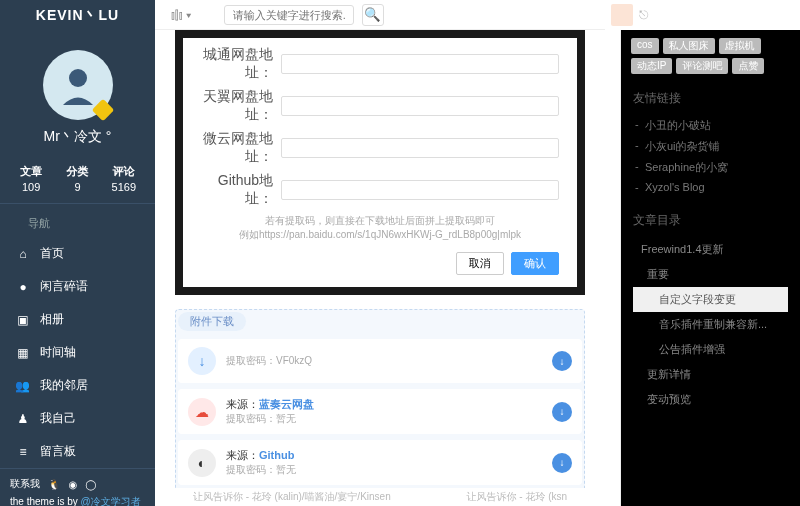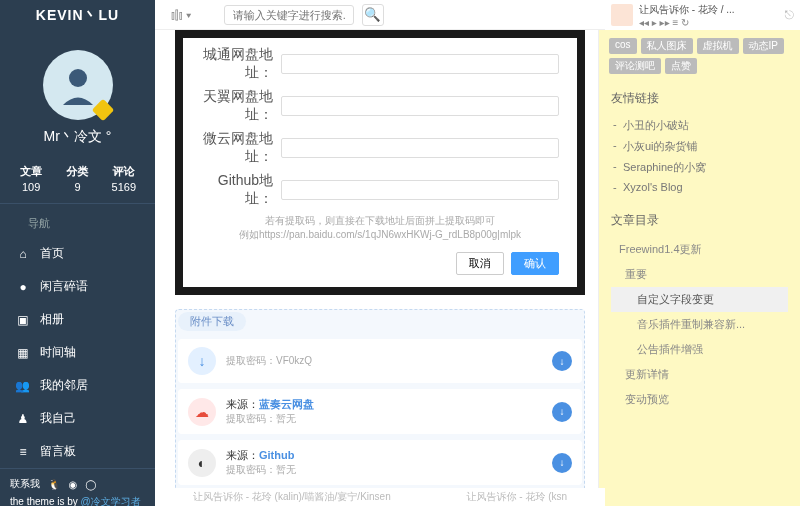--- a/index.html
+++ b/index.html
@@ -41,21 +41,21 @@
 .attach-icon{width:28px;height:28px;border-radius:50%;display:flex;align-items:center;justify-content:center;font-size:14px}
 .ai-blue{background:#e3f0ff;color:#4a90e2}
 .ai-red{background:#ffe8e8;color:#e74c3c}
 .ai-dark{background:#eee;color:#333}
 .attach-text{flex:1}
 .attach-src{font-size:11px}
 .attach-src b{color:#4a90e2}
 .attach-code{font-size:10px;color:#aaa}
 .attach-dl{width:20px;height:20px;border-radius:50%;background:#4a90e2;color:#fff;display:flex;align-items:center;justify-content:center;font-size:10px;cursor:pointer}
 .section-h{font-size:15px;color:#555;margin:14px 0 10px}
-.rpanel{position:fixed;right:0;top:0;width:202px;height:100%;background:#fef9c3;border-left:1px solid #eee;padding-top:30px;overflow:hidden}
+.rpanel{position:fixed;right:0;top:0;width:180px;height:100%;background:#000000;border-left:1px solid #eee;padding-top:30px;overflow:hidden}
 .player{position:fixed;right:0;top:0;width:195px;height:30px;display:flex;align-items:center;gap:6px;padding:0 6px;background:#fff;z-index:6}
 .player-cover{width:22px;height:22px;background:#fce4d6;border-radius:2px}
 .player-title{font-size:10px;color:#555;flex:1;overflow:hidden;white-space:nowrap}
 .player-ctrl{font-size:10px;color:#888;display:flex;gap:4px}
 .tags{padding:8px 10px;display:flex;flex-wrap:wrap;gap:4px}
 .tag{background:#bbb;color:#fff;font-size:10px;padding:1px 6px;border-radius:2px}
 .rsection{padding:8px 12px}
 .rsection h4{font-size:12px;color:#666;font-weight:normal;margin-bottom:8px}
 .rsection li{list-style:none;font-size:11px;color:#777;padding:3px 0 3px 12px;position:relative}
 .rsection li:before{content:"-";position:absolute;left:2px}
@@ -140,24 +140,20 @@
   <span class="topbar-item">⫾⫿⫾ ▾</span>
   <div style="width:10px"></div>
   <input class="search-input" placeholder="请输入关键字进行搜索..." style="">
   <button class="search-btn">
       <span>🔍</span>
     </button>
 </div>
 
 <div class="player">
   <div class="player-cover"></div>
-  <div style="flex:1">
-    <div class="player-title">让风告诉你 - 花玲 / ...</div>
-    <div class="player-ctrl">◂◂ ▸ ▸▸ ≡ ↻</div>
-  </div>
   <span style="color:#bbb">⎋</span>
 </div>
 
 <div class="main">
   <div class="modal-area">
     <div class="modal">
       <div class="form-row">
           <span class="form-label">城通网盘地址：</span>
           <input class="form-input" style="">
         </div>

